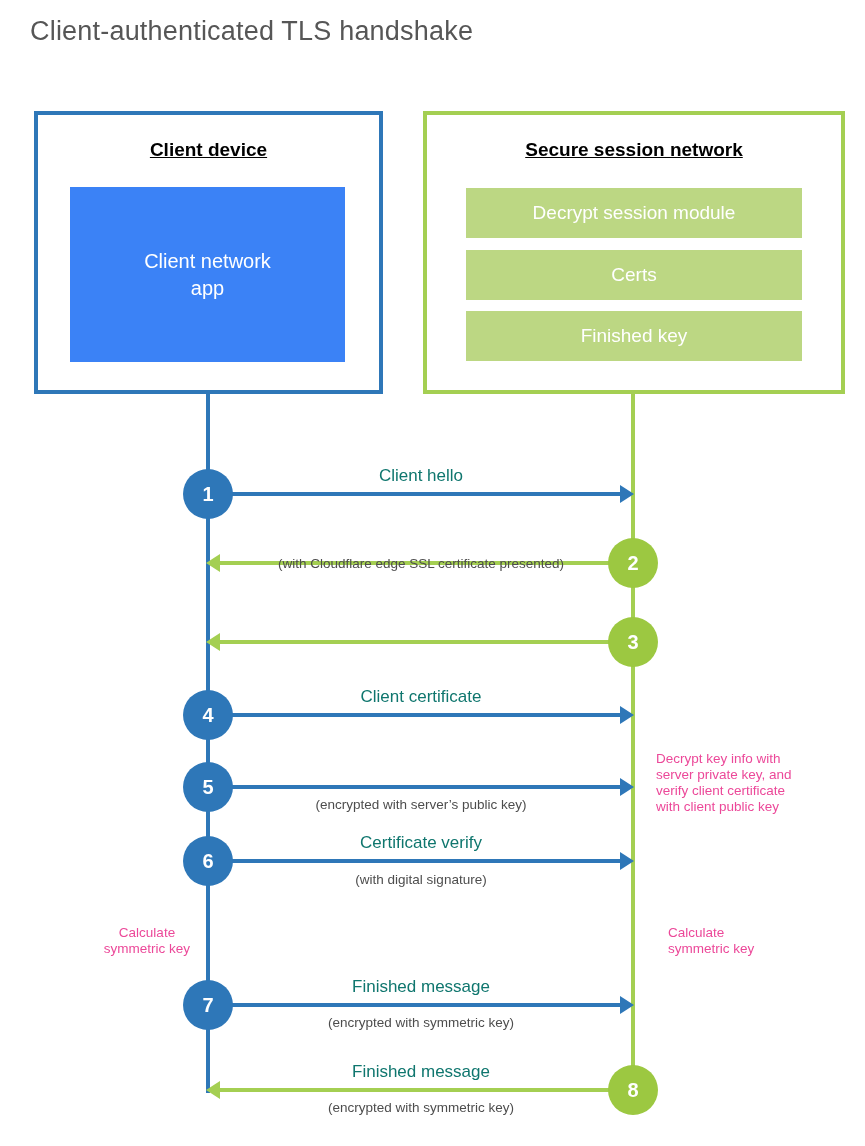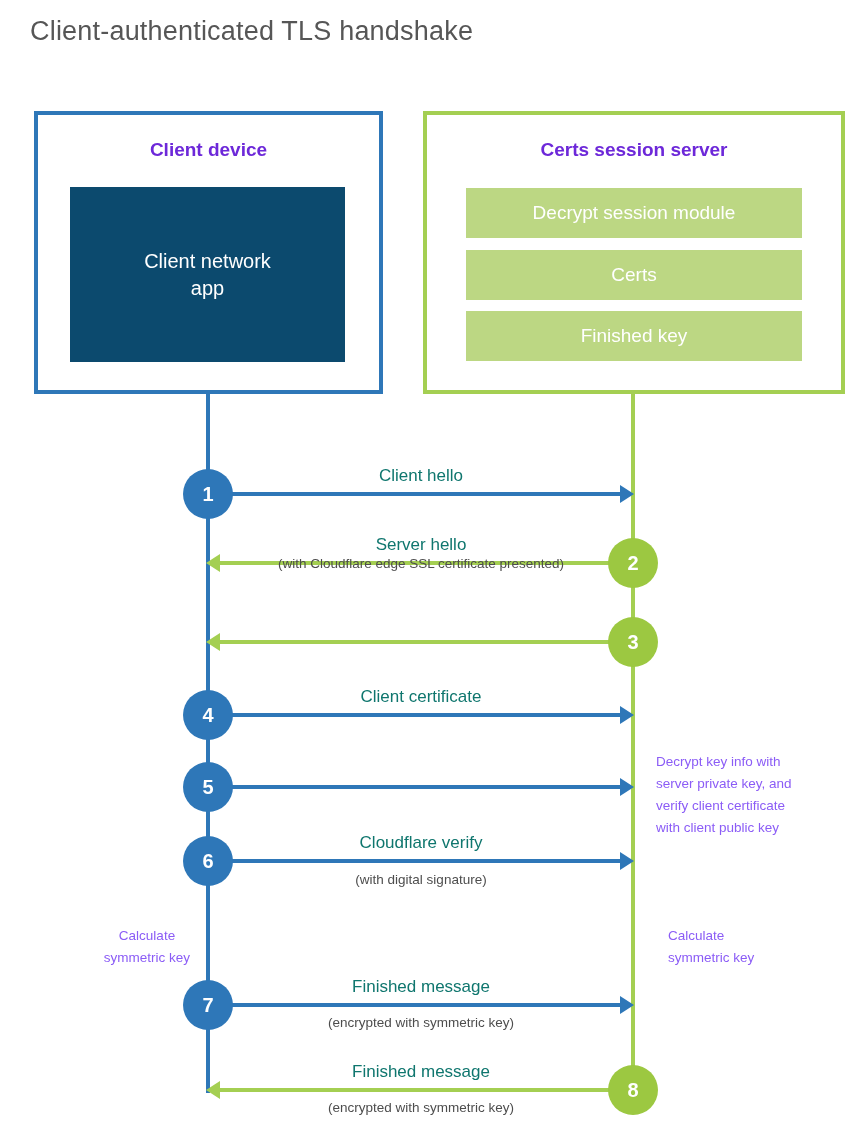--- a/index.html
+++ b/index.html
@@ -7,25 +7,25 @@
     position:relative;width:865px;height:1146px;overflow:hidden;
     font-family:"Liberation Sans",sans-serif;background:#fff;
   }
   .abs{position:absolute;}
   
   #page-title{left:30px;top:16px;font-size:27px;font-weight:300;color:#565656;letter-spacing:.2px;}
   
   .actor-box{box-sizing:border-box;border:4px solid;background:#fff;}
   #client-box{left:34px;top:111px;width:349px;height:283px;border-color:#2e77b8;}
   #server-box{left:423px;top:111px;width:422px;height:283px;border-color:#a4cf52;}
-  .actor-heading{font-size:19px;font-weight:bold;color:#6d28d9;text-align:center;}
+  .actor-heading{font-size:19px;font-weight:bold;color:#000000;text-align:center;text-decoration:underline;}
   #client-heading{left:34px;top:139px;width:349px;}
   #server-heading{left:423px;top:139px;width:422px;}
   #client-app{
-    left:70px;top:187px;width:275px;height:175px;background:#0c4a6e;
+    left:70px;top:187px;width:275px;height:175px;background:#3b82f6;
     display:flex;align-items:center;justify-content:center;text-align:center;
     color:#fff;font-size:20px;line-height:27px;white-space:pre-line;
   }
   .server-bar{
     left:466px;width:336px;height:50px;background:#bcd783;
     display:flex;align-items:center;justify-content:center;
     color:#fff;font-size:19px;
   }
   #server-bar-0{top:188px;}
   #server-bar-1{top:250px;}
@@ -45,74 +45,74 @@
   .hline{height:4px;width:390px;}
   .hline.blue{background:#2e77b8;left:230px;}
   .hline.green{background:#a4cf52;left:220px;}
   .ahead{width:0;height:0;border-top:9px solid transparent;border-bottom:9px solid transparent;}
   .ahead.right{border-left:14px solid #2e77b8;left:620px;}
   .ahead.left{border-right:14px solid #a4cf52;left:206px;}
   
   .mlabel{left:208px;width:426px;text-align:center;font-size:17px;color:#0f766e;}
   .mnote{left:208px;width:426px;text-align:center;font-size:13.5px;color:#4d4d4d;}
   
-  .side-note{font-size:13.5px;line-height:22px;color:#8b5cf6;white-space:pre-line;}
+  .side-note{font-size:13.5px;line-height:16px;color:#ec4899;white-space:pre-line;}
   #note-calc-left{left:77px;top:925px;width:140px;text-align:center;}
   #note-calc-right{left:668px;top:925px;width:140px;text-align:left;}
   #note-decrypt{left:656px;top:751px;width:175px;text-align:left;}
 </style>
 </head>
 <body>
 
 <div id="stage">
 
   <div class="abs" id="page-title">Client-authenticated TLS handshake</div>
 
   <div class="abs actor-box" id="client-box"></div>
   <div class="abs actor-heading" id="client-heading">Client device</div>
   <div class="abs" id="client-app">Client network
 app</div>
 
   <div class="abs actor-box" id="server-box"></div>
-  <div class="abs actor-heading" id="server-heading">Certs session server</div>
+  <div class="abs actor-heading" id="server-heading">Secure session network</div>
   <div class="abs server-bar" id="server-bar-0">Decrypt session module</div>
   <div class="abs server-bar" id="server-bar-1">Certs</div>
   <div class="abs server-bar" id="server-bar-2">Finished key</div>
 
   <div class="abs lifeline" id="client-lifeline"></div>
   <div class="abs lifeline" id="server-lifeline"></div>
 
   <div class="abs hline blue" style="top:492px;"></div>
   <div class="abs ahead right" style="top:485px;"></div>
   <div class="abs circle blue" style="left:183px;top:469px;">1</div>
   <div class="abs mlabel" style="top:466px;">Client hello</div>
 
   <div class="abs hline green" style="top:561px;"></div>
   <div class="abs ahead left" style="top:554px;"></div>
   <div class="abs circle green" style="left:608px;top:538px;">2</div>
-  <div class="abs mlabel" style="top:535px;">Server hello</div>
   <div class="abs mnote" style="top:556px;">(with Cloudflare edge SSL certificate presented)</div>
 
   <div class="abs hline green" style="top:640px;"></div>
   <div class="abs ahead left" style="top:633px;"></div>
   <div class="abs circle green" style="left:608px;top:617px;">3</div>
 
   <div class="abs hline blue" style="top:713px;"></div>
   <div class="abs ahead right" style="top:706px;"></div>
   <div class="abs circle blue" style="left:183px;top:690px;">4</div>
   <div class="abs mlabel" style="top:687px;">Client certificate</div>
 
   <div class="abs hline blue" style="top:785px;"></div>
   <div class="abs ahead right" style="top:778px;"></div>
   <div class="abs circle blue" style="left:183px;top:762px;">5</div>
+  <div class="abs mnote" style="top:797px;">(encrypted with server’s public key)</div>
 
   <div class="abs hline blue" style="top:859px;"></div>
   <div class="abs ahead right" style="top:852px;"></div>
   <div class="abs circle blue" style="left:183px;top:836px;">6</div>
-  <div class="abs mlabel" style="top:833px;">Cloudflare verify</div>
+  <div class="abs mlabel" style="top:833px;">Certificate verify</div>
   <div class="abs mnote" style="top:872px;text-align:center;">(with digital signature)</div>
 
   <div class="abs side-note" id="note-calc-left">Calculate
 symmetric key</div>
   <div class="abs side-note" id="note-calc-right">Calculate
 symmetric key</div>
   <div class="abs side-note" id="note-decrypt">Decrypt key info with
 server private key, and
 verify client certificate
 with client public key</div>

